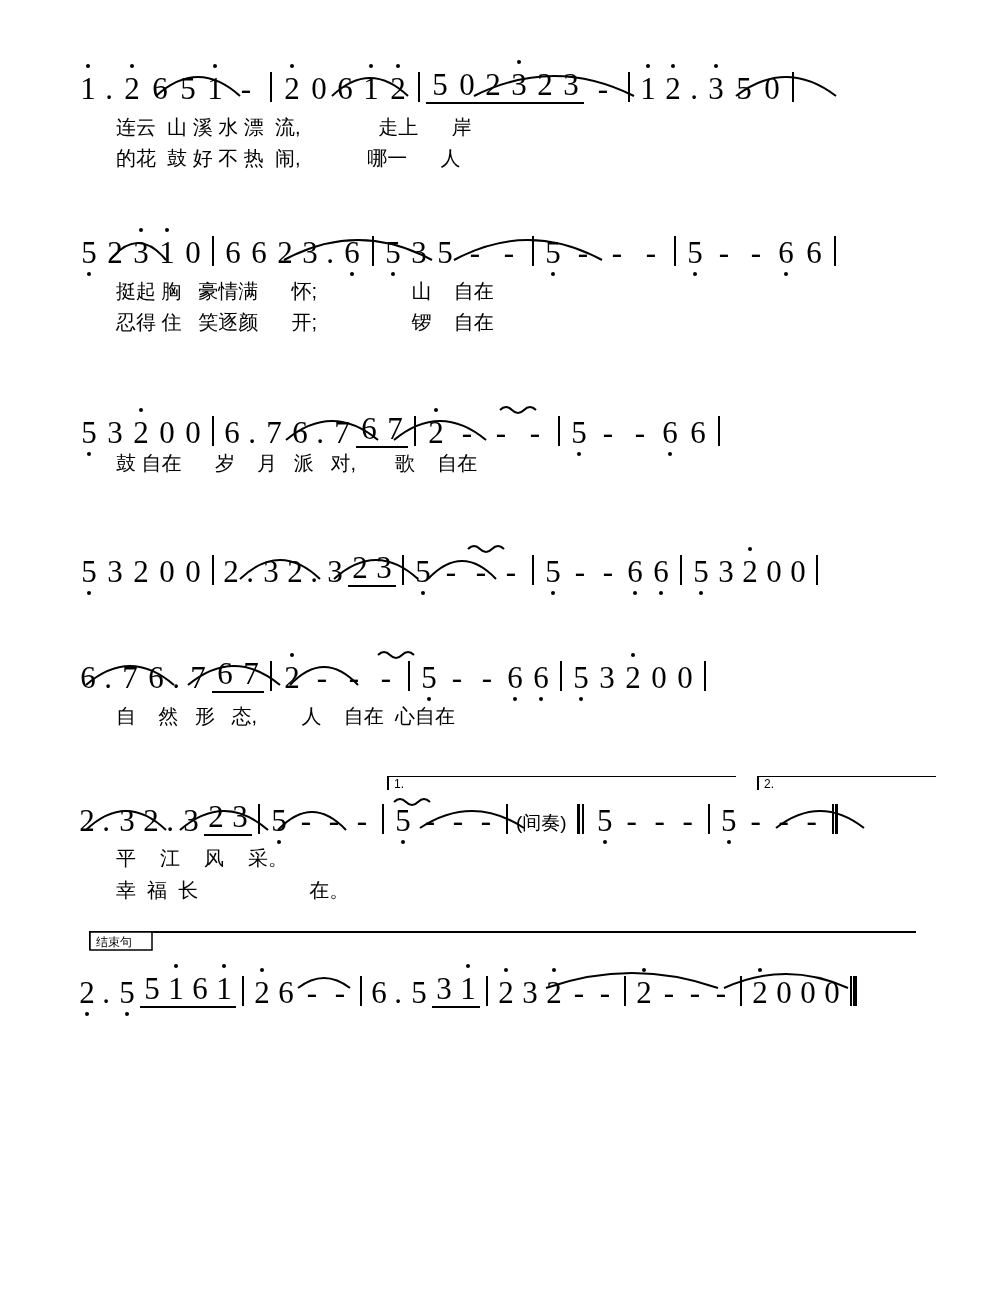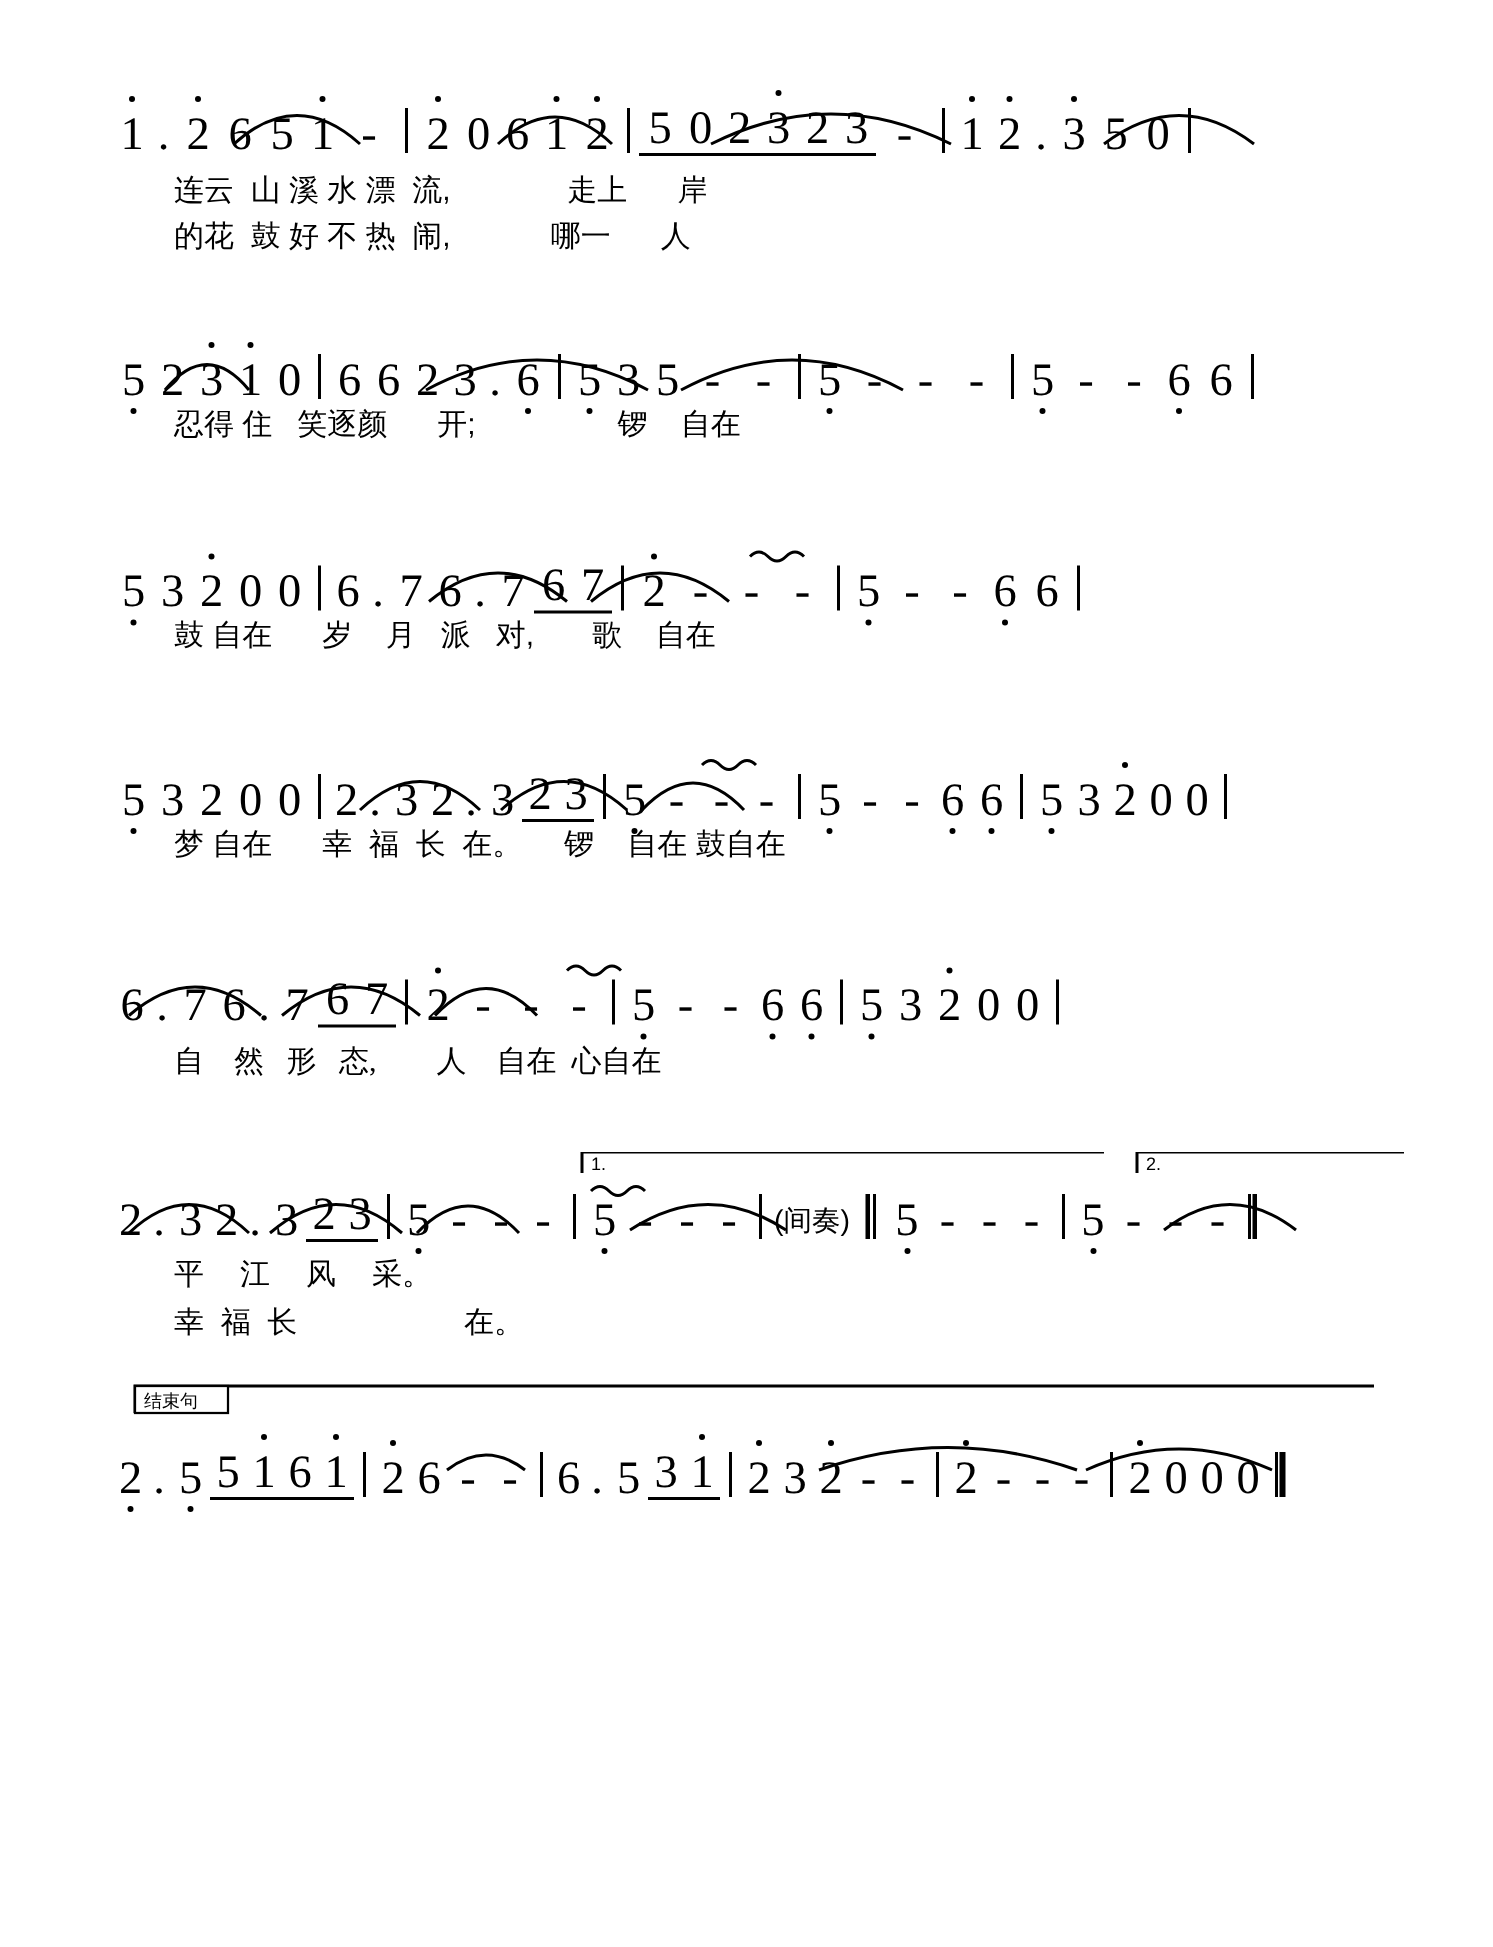--- a/index.html
+++ b/index.html
@@ -182,20 +182,21 @@
       <span class="n" style="width:34px">-</span>
       <span class="n" style="width:34px">-</span>
       <span class="bar"></span>
       <span class="n oct-dn" style="width:26px">5</span>
       <span class="n" style="width:32px">-</span>
       <span class="n" style="width:32px">-</span>
       <span class="n oct-dn" style="width:28px">6</span>
       <span class="n" style="width:28px">6</span>
       <span class="bar"></span>
     </div>
+    <div class="lyrics" style="margin-top:8px;">挺起 胸   豪情满      怀;                 山    自在</div>
     <div class="lyrics">忍得 住   笑逐颜      开;                 锣    自在</div>
   </div>
 
   <div class="system" style="margin-top:66px;">
     <svg class="slurs" width="860" height="46" style="left:76px;top:-4px;">
       <path d="M210,40 Q256,2 302,40" fill="none" stroke="#000" stroke-width="2"></path>
       <path d="M318,40 Q364,2 410,40" fill="none" stroke="#000" stroke-width="2"></path>
       <path d="M424,10 q6,-6 12,0 q6,6 12,0 q6,-6 12,0" fill="none" stroke="#000" stroke-width="2"></path>
     </svg>
     <div class="notes">
@@ -263,21 +264,20 @@
       <span class="n oct-dn" style="width:26px">6</span>
       <span class="n oct-dn" style="width:26px">6</span>
       <span class="bar"></span>
       <span class="n oct-dn" style="width:26px">5</span>
       <span class="n" style="width:24px">3</span>
       <span class="n oct-up" style="width:24px">2</span>
       <span class="n" style="width:24px">0</span>
       <span class="n" style="width:24px">0</span>
       <span class="bar"></span>
     </div>
-    <div class="lyrics">梦 自在      幸  福  长  在。     锣    自在 鼓自在</div>
   </div>
 
   <div class="system" style="margin-top:62px;">
     <svg class="slurs" width="860" height="46" style="left:76px;top:-4px;">
       <path d="M10,40 Q54,2 98,40" fill="none" stroke="#000" stroke-width="2"></path>
       <path d="M112,40 Q158,2 204,40" fill="none" stroke="#000" stroke-width="2"></path>
       <path d="M214,40 Q248,4 282,40" fill="none" stroke="#000" stroke-width="2"></path>
       <path d="M302,10 q6,-6 12,0 q6,6 12,0 q6,-6 12,0" fill="none" stroke="#000" stroke-width="2"></path>
     </svg>
     <div class="notes">
@@ -301,21 +301,21 @@
       <span class="n oct-dn" style="width:26px">6</span>
       <span class="n oct-dn" style="width:26px">6</span>
       <span class="bar"></span>
       <span class="n oct-dn" style="width:26px">5</span>
       <span class="n" style="width:26px">3</span>
       <span class="n oct-up" style="width:26px">2</span>
       <span class="n" style="width:26px">0</span>
       <span class="n" style="width:26px">0</span>
       <span class="bar"></span>
     </div>
-    <div class="lyrics" style="margin-top:8px;font-family:Liberation Serif, serif;">自    然   形   态,        人    自在  心自在</div>
+    <div class="lyrics" style="margin-top:8px;">自    然   形   态,        人    自在  心自在</div>
   </div>
 
   <div class="system" style="margin-top:60px;">
     <svg class="slurs" width="860" height="60" style="left:76px;top:-16px;">
       <path d="M10,54 Q50,16 90,54" fill="none" stroke="#000" stroke-width="2"></path>
       <path d="M104,54 Q148,16 192,54" fill="none" stroke="#000" stroke-width="2"></path>
       <path d="M202,54 Q236,18 270,54" fill="none" stroke="#000" stroke-width="2"></path>
       <path d="M318,26 q6,-6 12,0 q6,6 12,0 q6,-6 12,0" fill="none" stroke="#000" stroke-width="2"></path>
       <path d="M344,52 Q396,18 448,52" fill="none" stroke="#000" stroke-width="2"></path>
       <path d="M700,52 Q744,18 788,52" fill="none" stroke="#000" stroke-width="2"></path>

